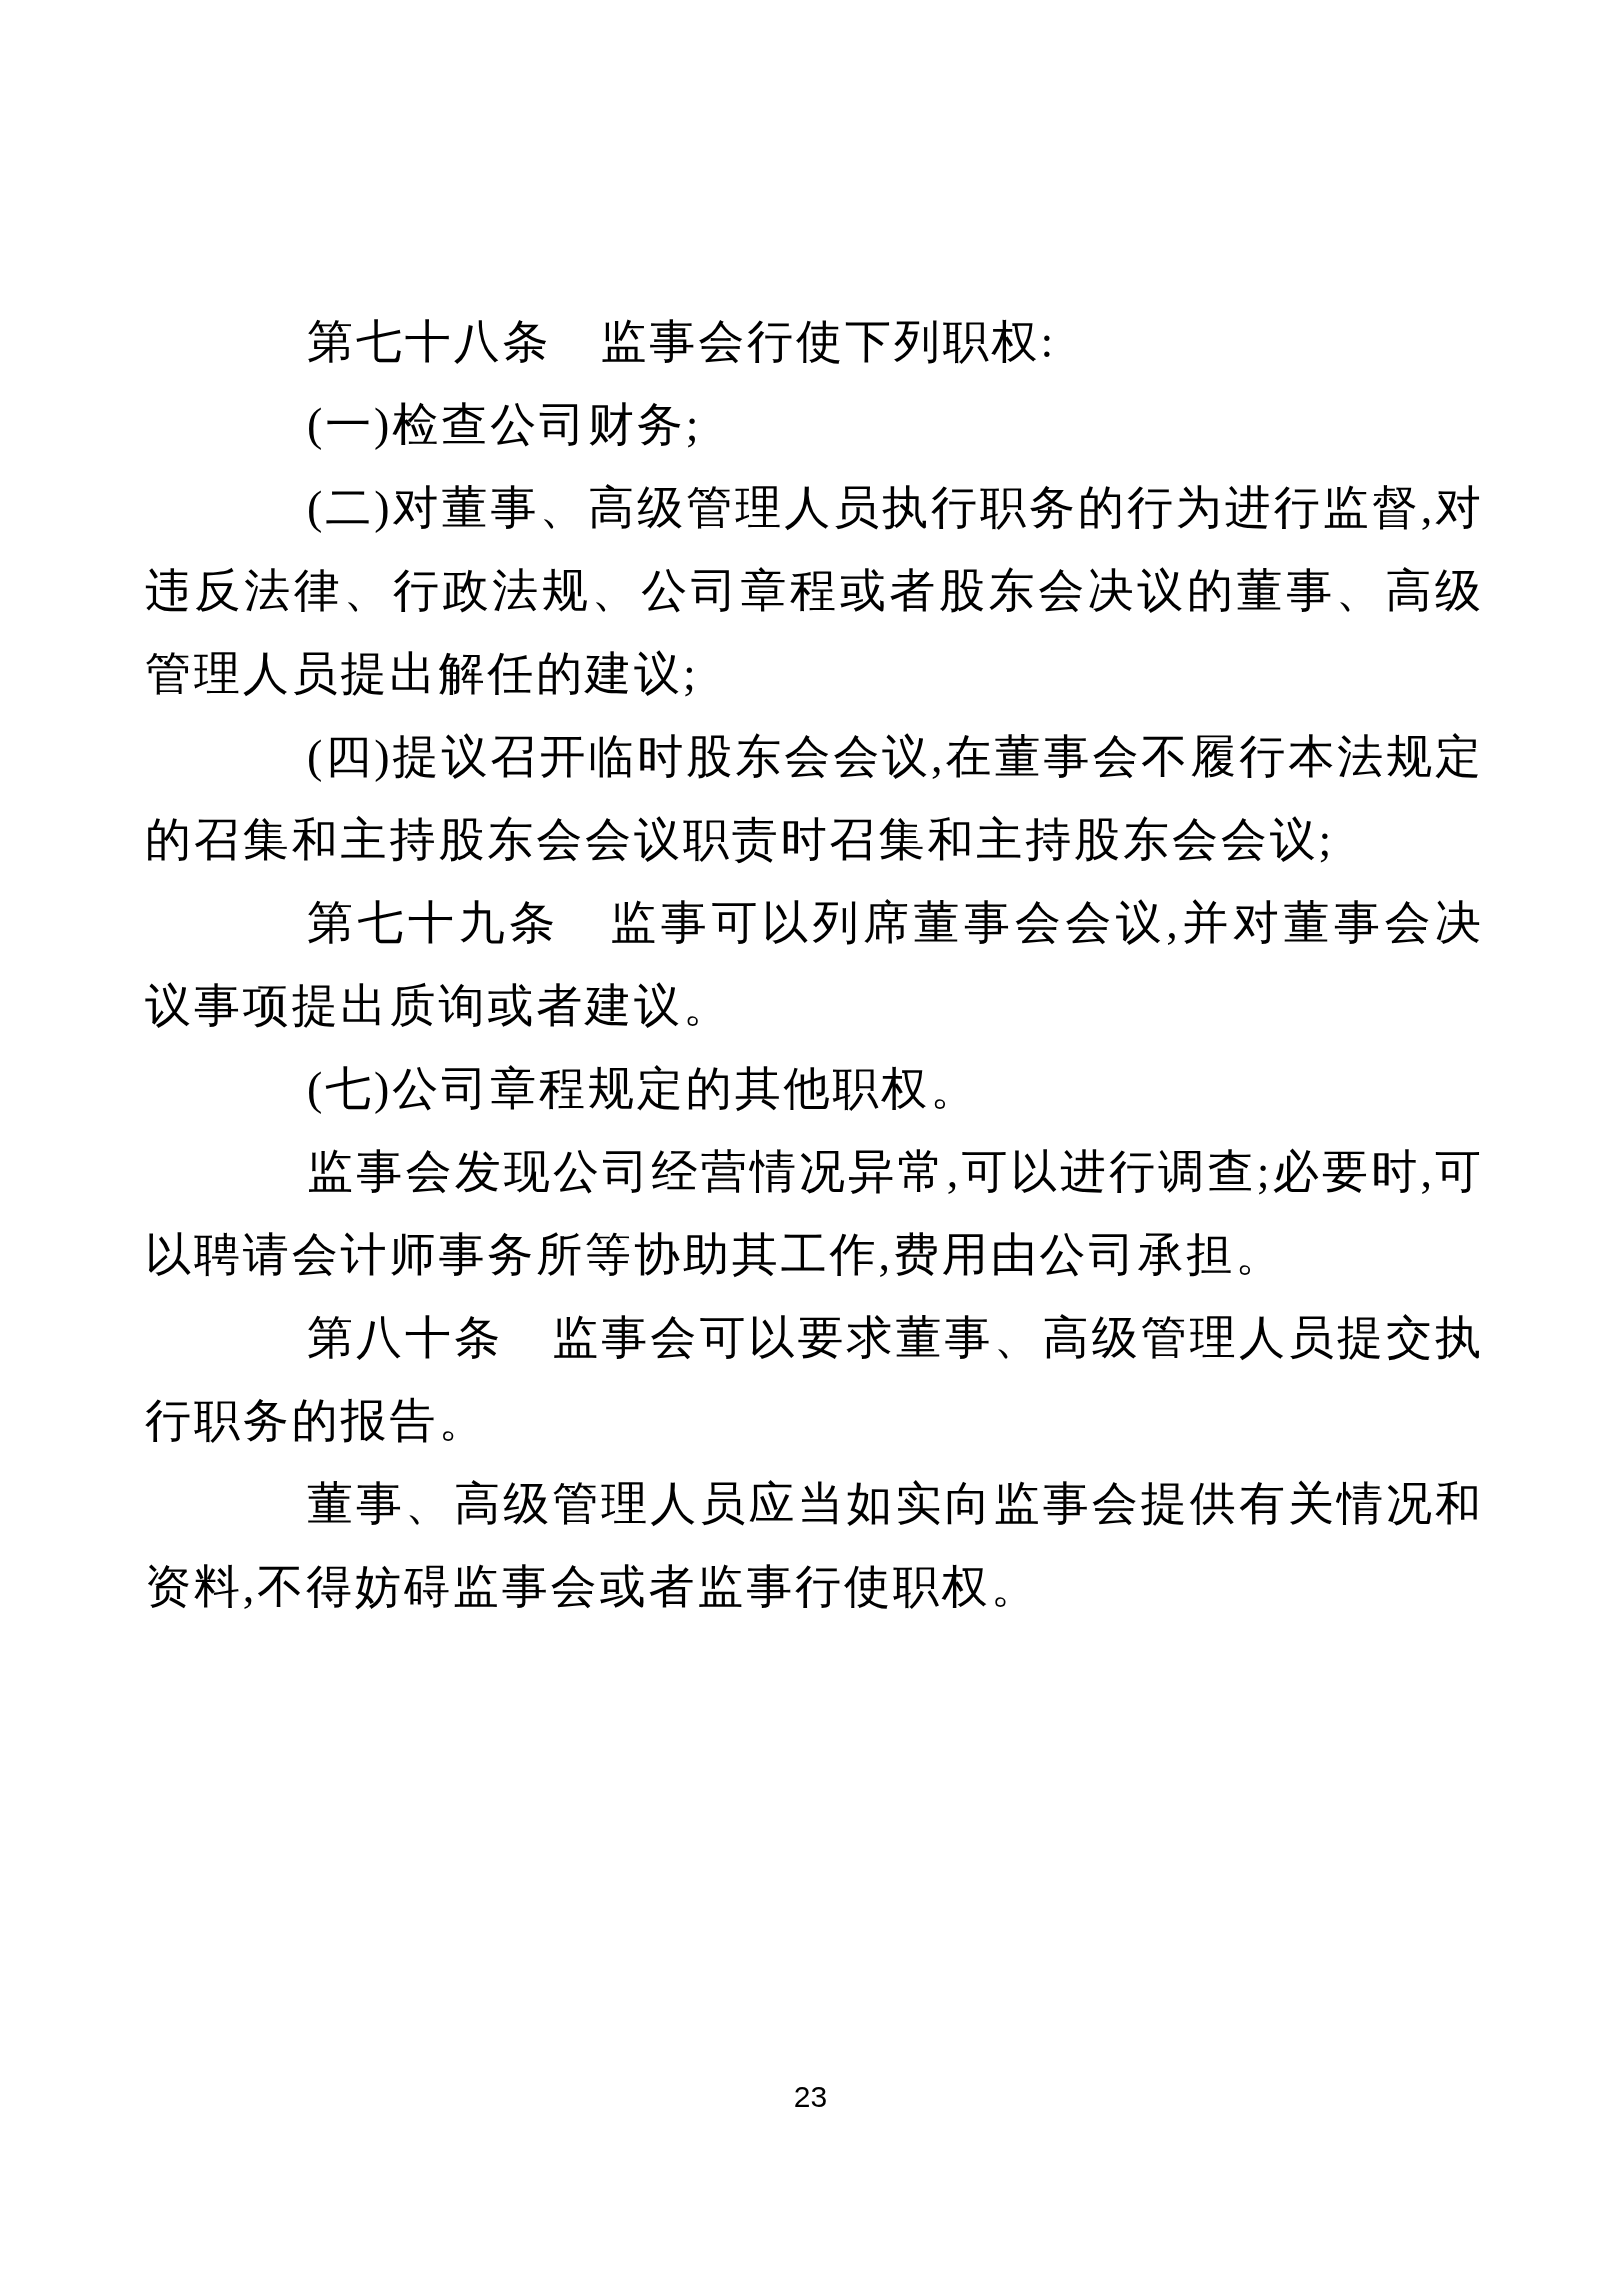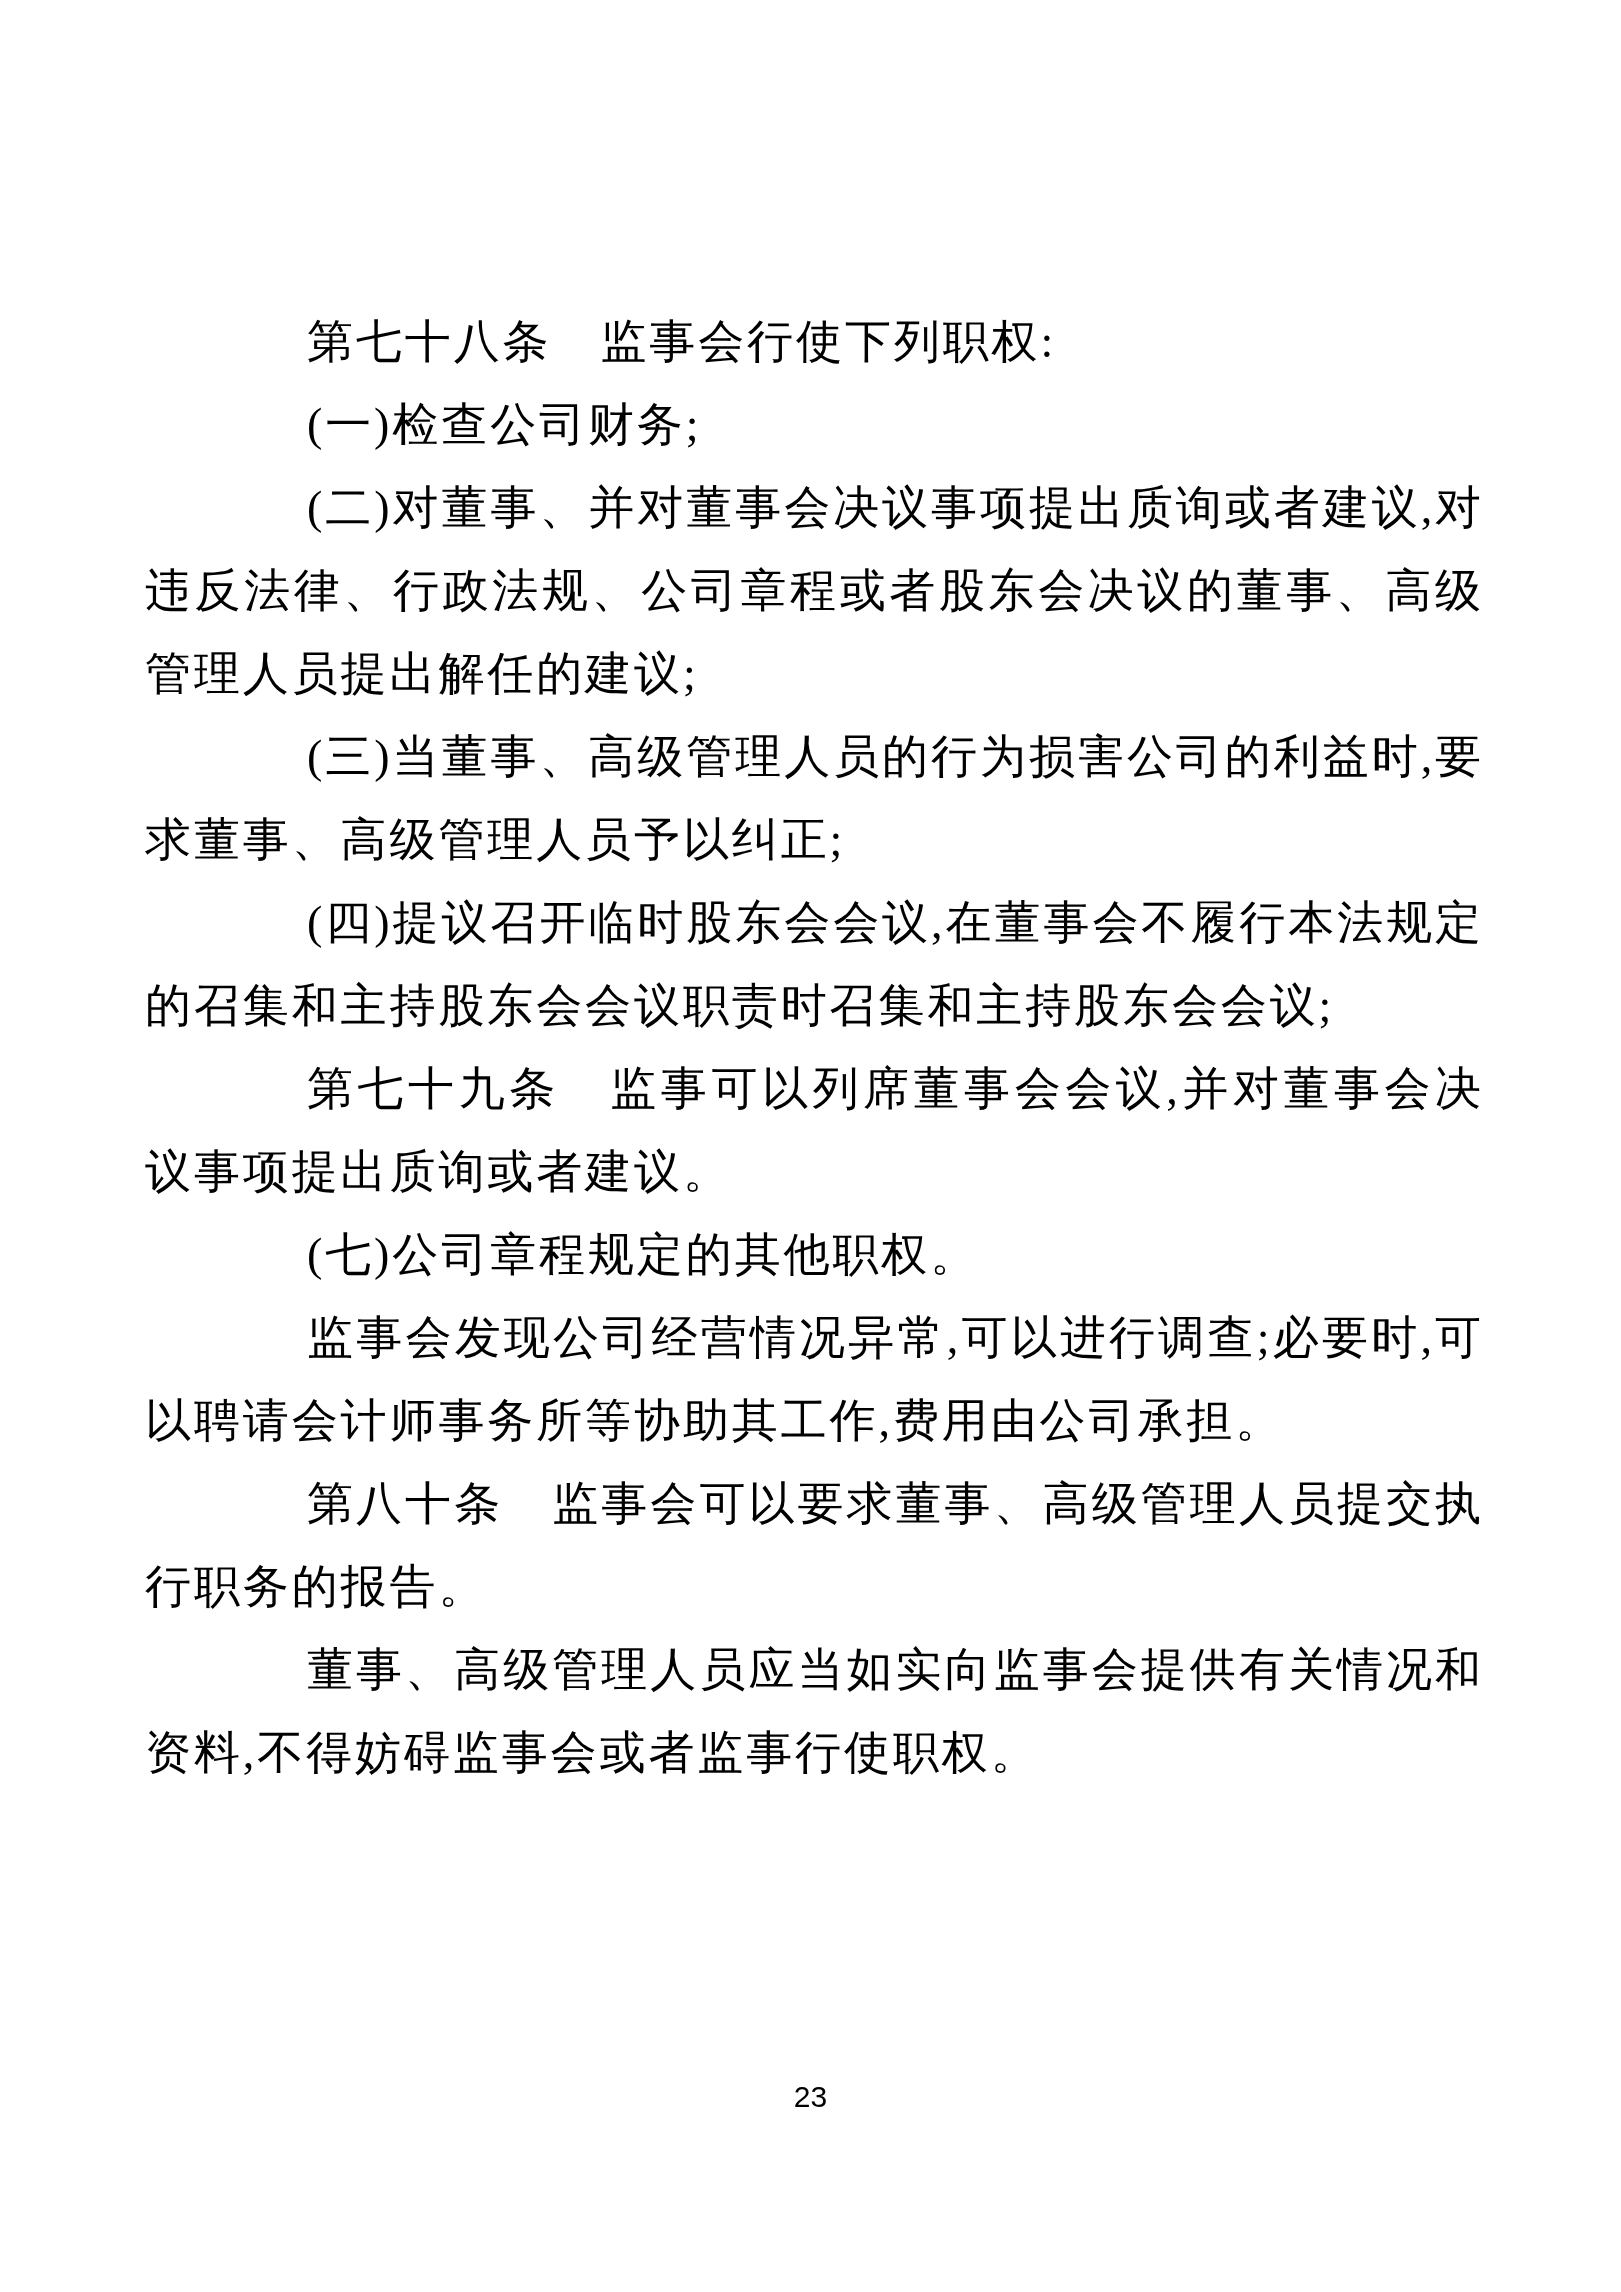--- a/index.html
+++ b/index.html
@@ -46,22 +46,21 @@
     color: #000000;
   }
 </style>
 </head>
 <body>
 
 <div class="page">
   <div class="content">
       <p>第七十八条　监事会行使下列职权:</p>
       <p>(一)检查公司财务;</p>
-      <p>(二)对董事、并对董事会决议事项提出质询或者建议,对违反法律、行政法规、公司章程或者股东会决议的董事、高级管理人员提出解任的建议;</p>
-      <p>(三)当董事、高级管理人员的行为损害公司的利益时,要求董事、高级管理人员予以纠正;</p>
+      <p>(二)对董事、高级管理人员执行职务的行为进行监督,对违反法律、行政法规、公司章程或者股东会决议的董事、高级管理人员提出解任的建议;</p>
       <p>(四)提议召开临时股东会会议,在董事会不履行本法规定的召集和主持股东会会议职责时召集和主持股东会会议;</p>
       <p>第七十九条　监事可以列席董事会会议,并对董事会决议事项提出质询或者建议。</p>
       <p>(七)公司章程规定的其他职权。</p>
       <p>监事会发现公司经营情况异常,可以进行调查;必要时,可以聘请会计师事务所等协助其工作,费用由公司承担。</p>
       <p>第八十条　监事会可以要求董事、高级管理人员提交执行职务的报告。</p>
       <p>董事、高级管理人员应当如实向监事会提供有关情况和资料,不得妨碍监事会或者监事行使职权。</p>
     </div>
   <div class="page-footer">
     <span class="page-number">23</span>
   </div>

